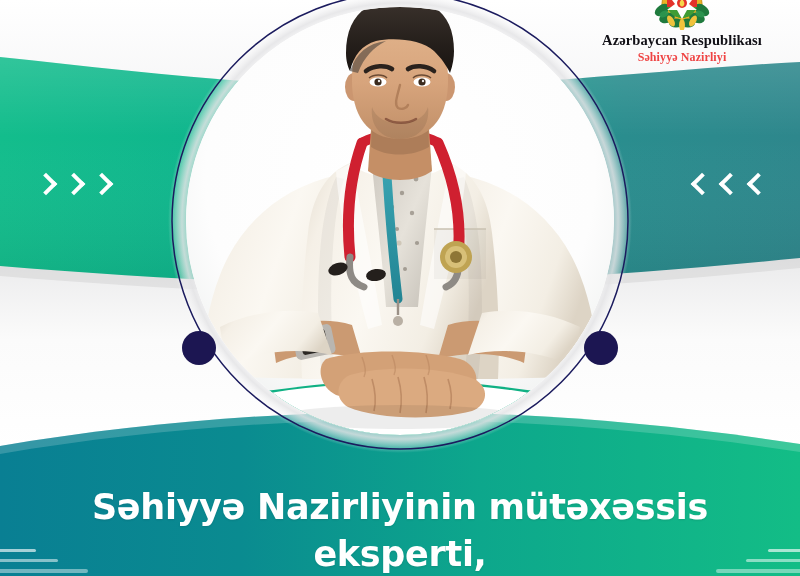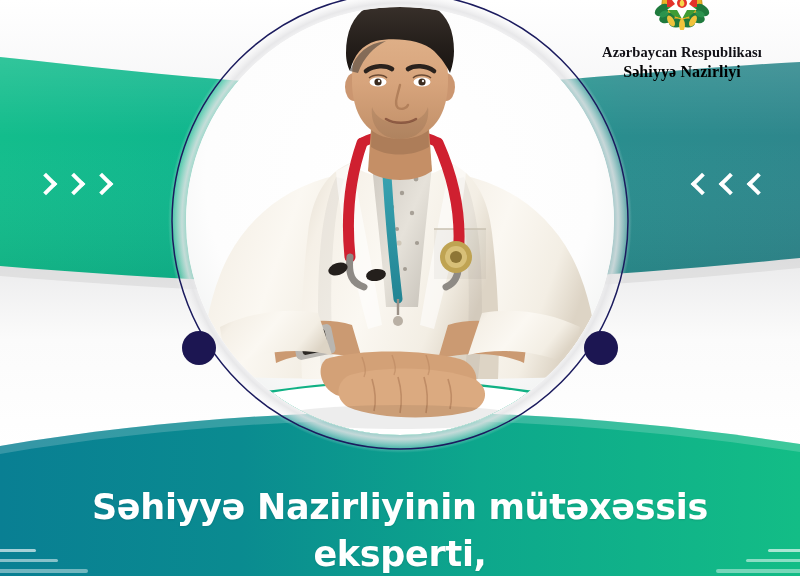--- a/index.html
+++ b/index.html
@@ -20,26 +20,26 @@
     text-align:center;z-index:40;
   }
   .emblem-wrap{
     height:30px;display:flex;align-items:flex-end;justify-content:center;
     overflow:hidden;
   }
   .emblem-svg{display:block;margin-bottom:-2px;}
   .logo-line1{
     font-family:"Liberation Serif", serif;
     font-weight:bold;font-size:14.5px;color:#111016;
-    letter-spacing:.1px;line-height:1.15;margin-top:14px;
+    letter-spacing:.1px;line-height:1.15;margin-top:2px;
     white-space:nowrap;
   }
   .logo-line2{
     font-family:"Liberation Serif", serif;
-    font-weight:bold;font-size:16px;color:#000000;
+    font-weight:bold;font-size:12px;color:#ef4444;
     letter-spacing:.1px;line-height:1.2;margin-top:1px;
     white-space:nowrap;
   }
 
   
   .chev-group{
     position:absolute;z-index:30;display:flex;gap:12px;align-items:center;
     user-select:none;
   }
   .chev-left{left:36px;top:172px;}

